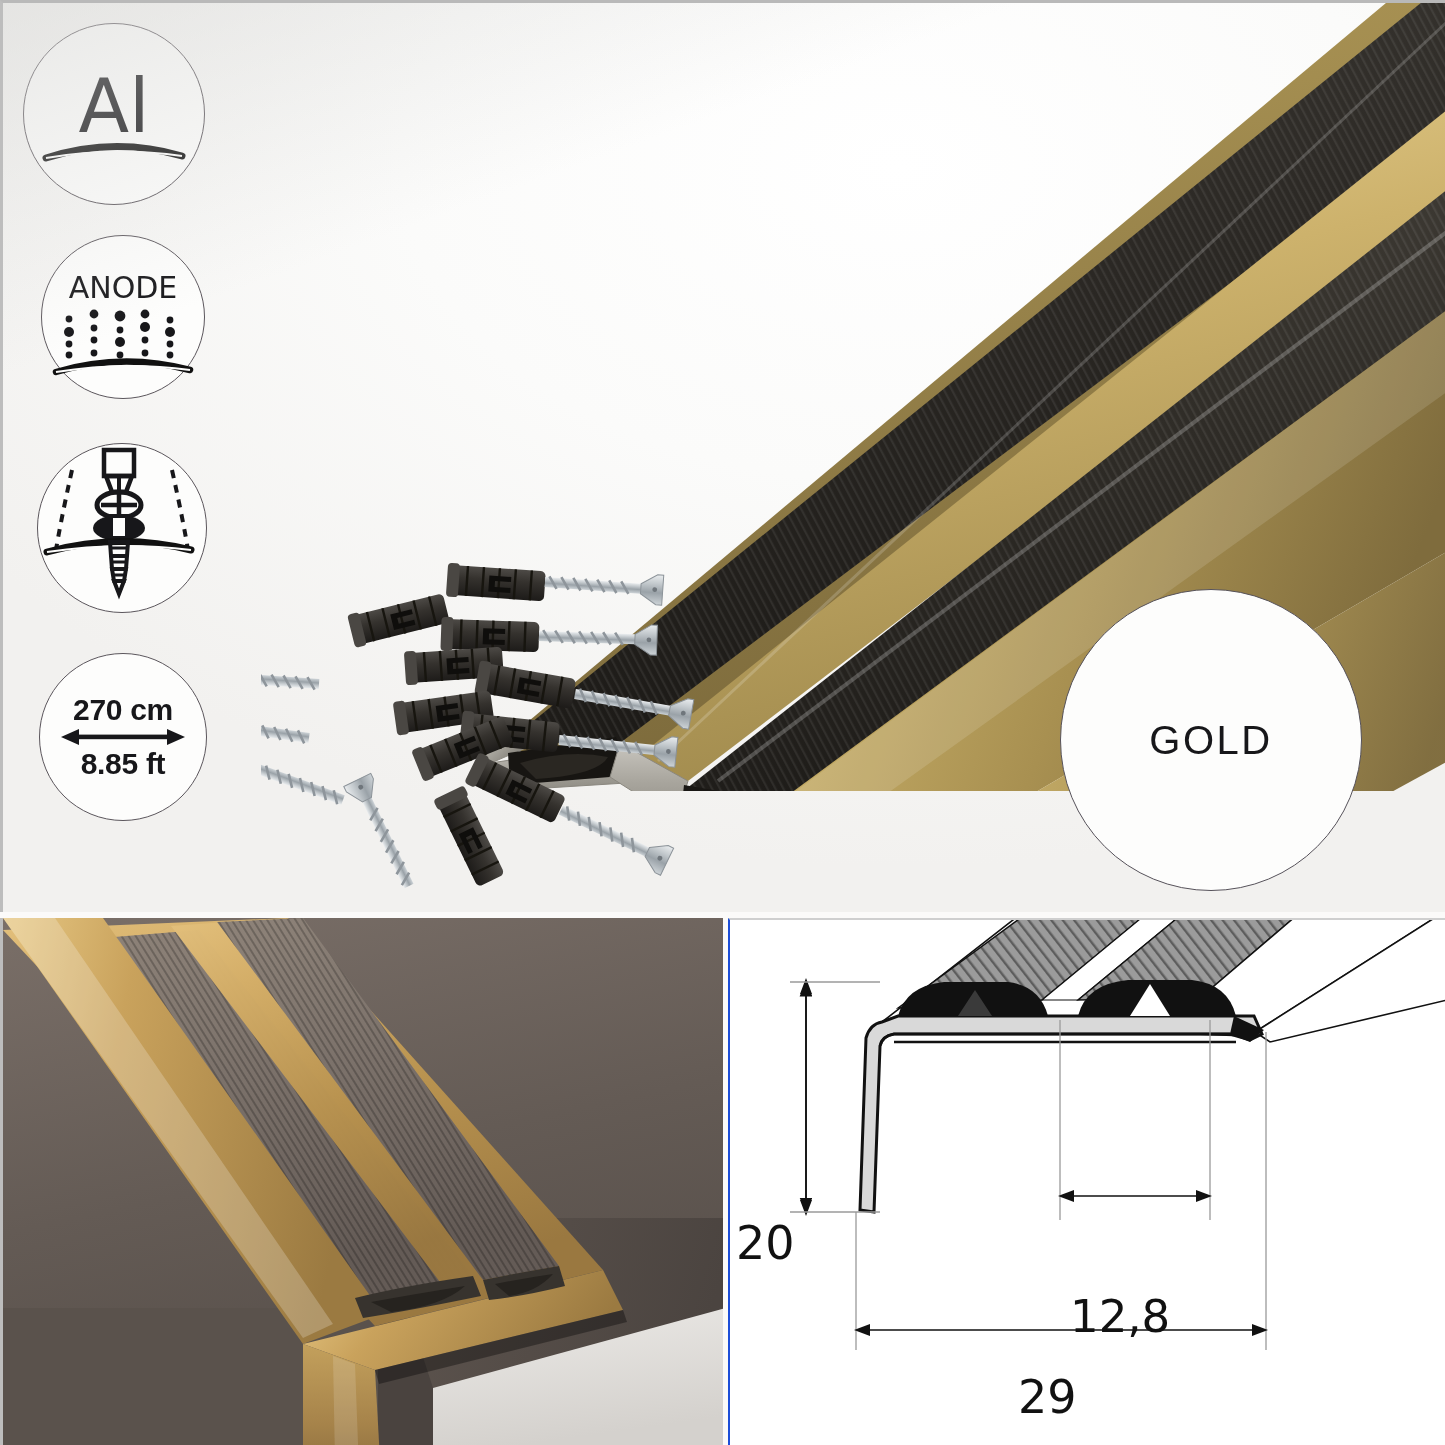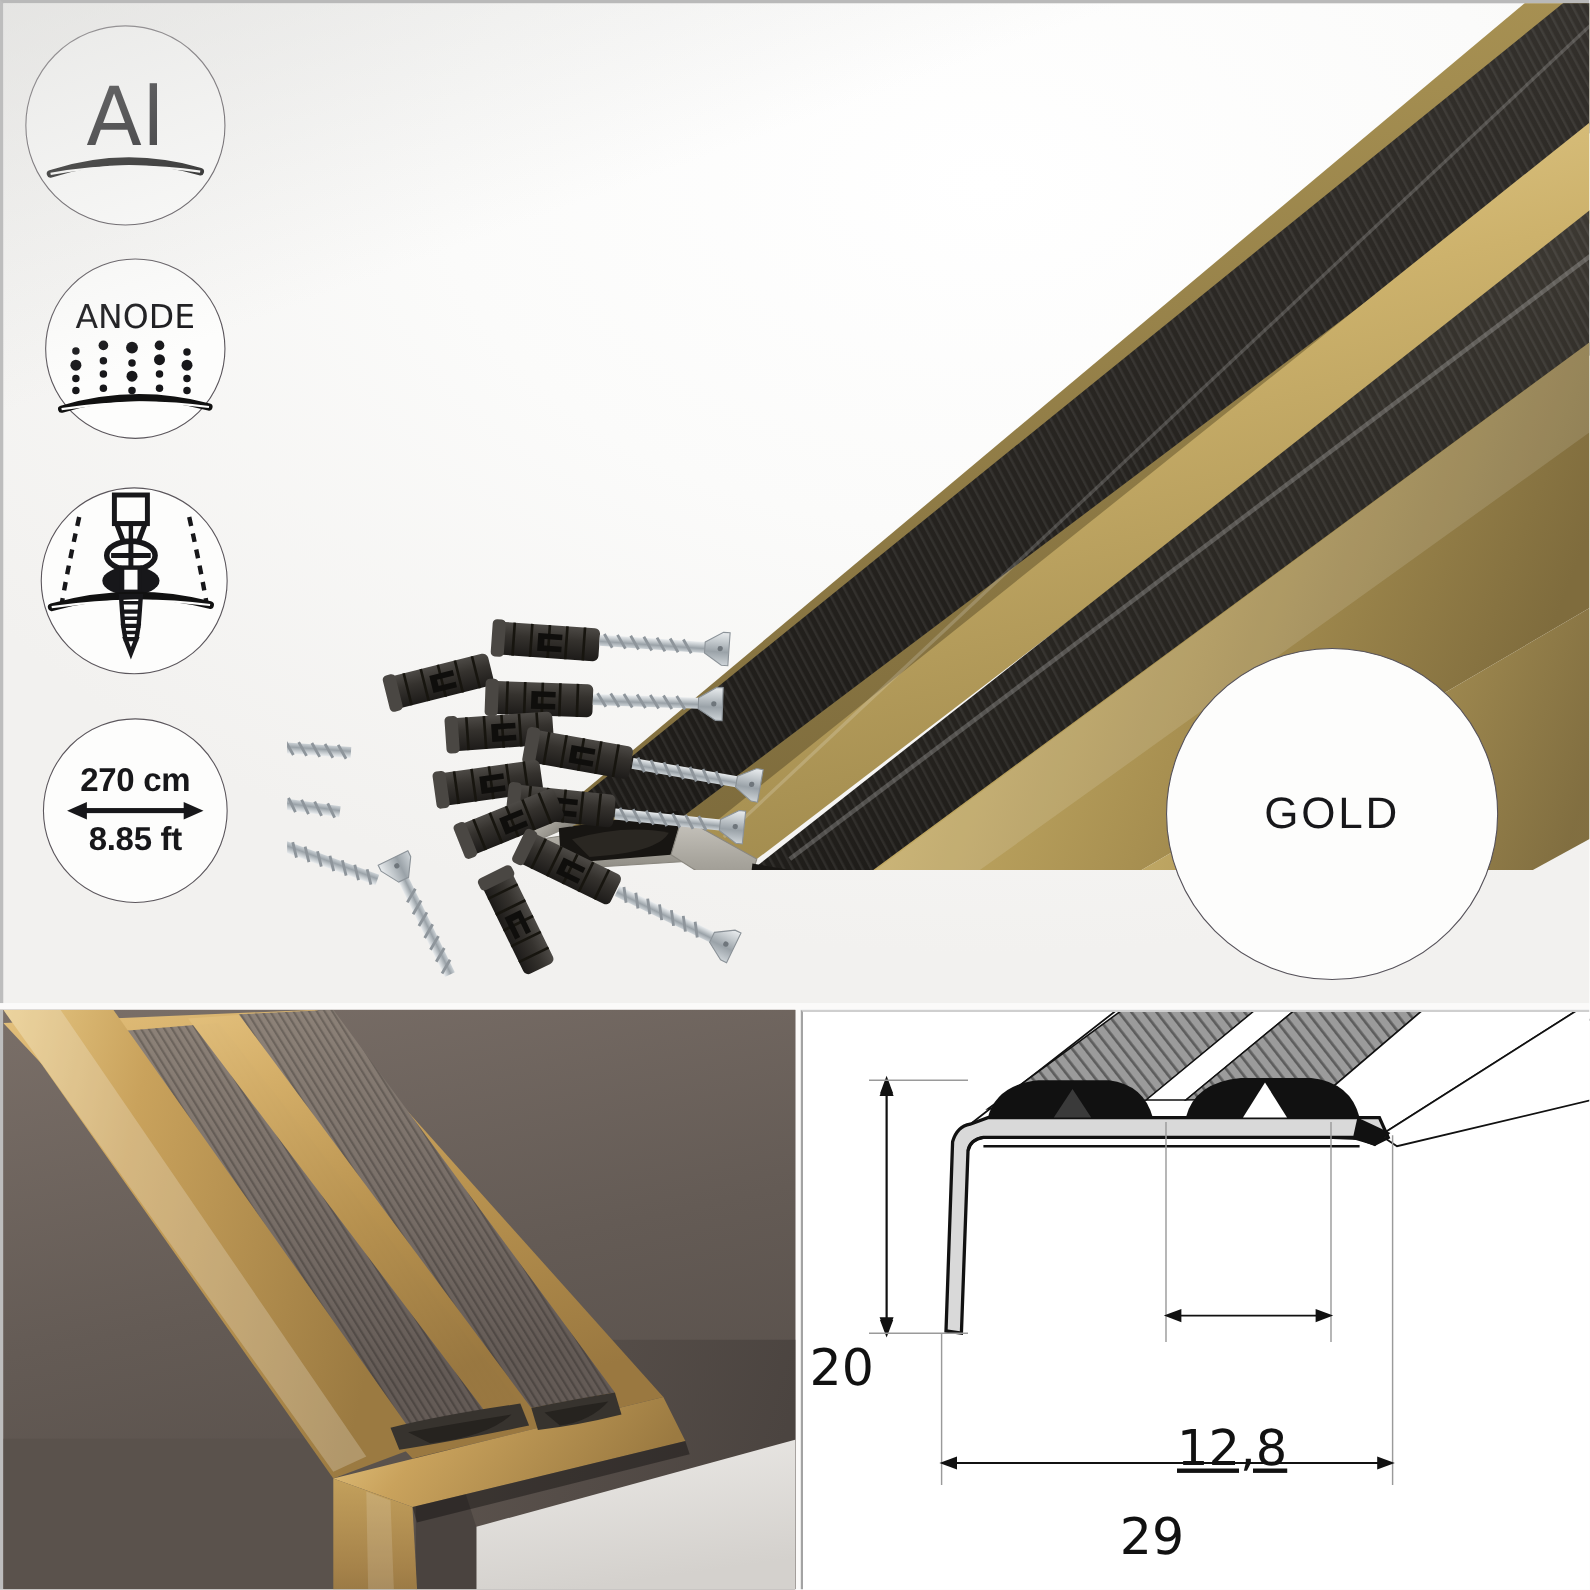--- a/index.html
+++ b/index.html
@@ -43,25 +43,25 @@
 
   
   .screws{position:absolute;left:258px;top:545px;width:460px;height:345px;}
 
   
   .panel-bl{position:absolute;left:0;top:918px;width:723px;height:527px;overflow:hidden;
             background:#6d625c;border-left:3px solid #bdbdbd;box-sizing:border-box;}
 
   
   .panel-br{position:absolute;left:728px;top:918px;width:717px;height:527px;
-            background:#ffffff;border-top:2px solid #cfcfcf;border-left:2px solid #a3a3a3;
+            background:#ffffff;border-top:2px solid #cfcfcf;border-left:2px solid #1d4ed8;
             box-sizing:border-box;overflow:hidden;}
   .dim-label{position:absolute;color:#111;font-size:46px;font-family:"DejaVu Sans",sans-serif;}
   .dim-20{left:6px;top:296px;}
-  .dim-128{left:340px;top:370px;font-size:45px;text-decoration:underline;}
+  .dim-128{left:340px;top:370px;font-size:45px;}
   .dim-36{left:288px;top:450px;}
 
   .gap{position:absolute;background:#fbfaf9;}
   .gap-v{left:723px;top:918px;width:5px;height:527px;}
   .gap-h{left:0;top:912px;width:1445px;height:6px;}
 </style>
 </head>
 <body>
 
 <div class="stage">

